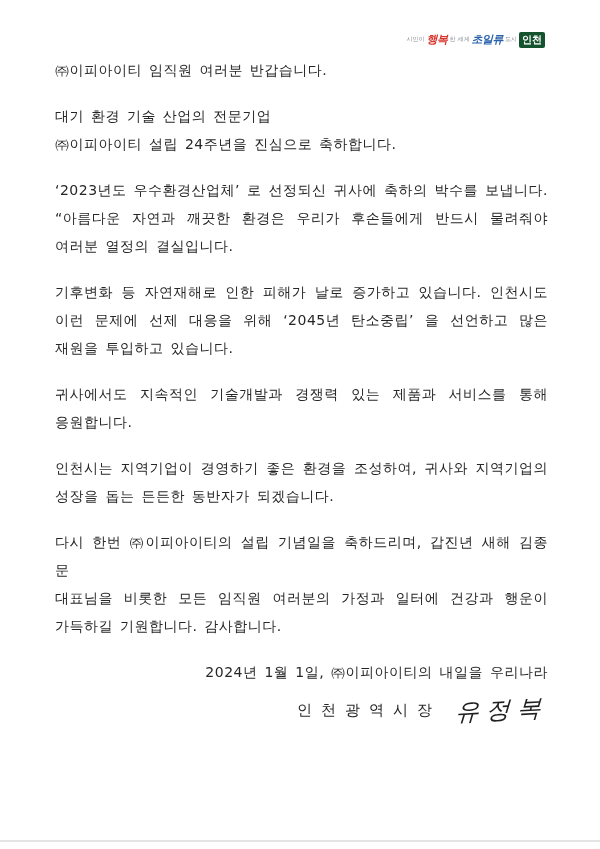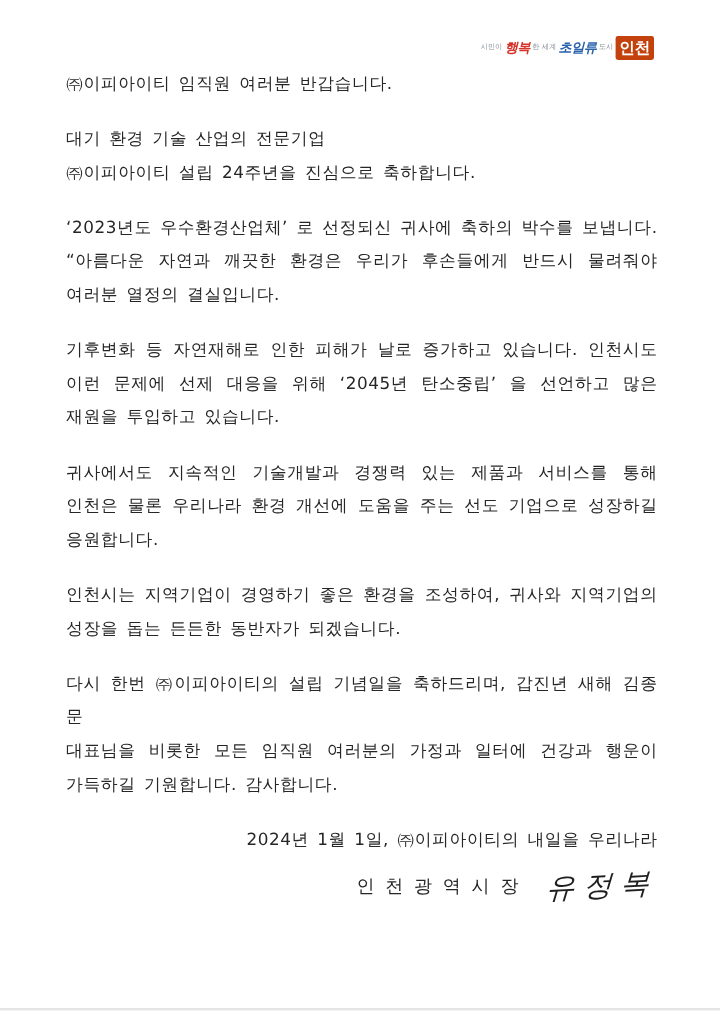--- a/index.html
+++ b/index.html
@@ -40,24 +40,24 @@
     letter-spacing: -0.5px;
   }
   .logo .lg-blue {
     font-size: 11px;
     font-weight: bold;
     font-style: italic;
     color: #2b62ac;
     letter-spacing: -0.5px;
   }
   .logo .lg-badge {
-    font-size: 13px;
+    font-size: 10px;
     font-weight: bold;
     color: #ffffff;
-    background: #c2410c;
+    background: #14532d;
     border-radius: 2px;
     padding: 1px 3px;
   }
   
   .letter {
     position: absolute;
     top: 56px;
     left: 55px;
     right: 52px;
   }
@@ -149,21 +149,20 @@
     </div>
 
     <div class="para">
       <div class="line fill">기후변화 등 자연재해로 인한 피해가 날로 증가하고 있습니다. 인천시도</div>
       <div class="line fill">이런 문제에 선제 대응을 위해 ‘2045년 탄소중립’ 을 선언하고 많은</div>
       <div class="line">재원을 투입하고 있습니다.</div>
     </div>
 
     <div class="para">
       <div class="line fill">귀사에서도 지속적인 기술개발과 경쟁력 있는 제품과 서비스를 통해</div>
-      <div class="line fill">인천은 물론 우리나라 환경 개선에 도움을 주는 선도 기업으로 성장하길</div>
       <div class="line">응원합니다.</div>
     </div>
 
     <div class="para">
       <div class="line fill">인천시는 지역기업이 경영하기 좋은 환경을 조성하여, 귀사와 지역기업의</div>
       <div class="line">성장을 돕는 든든한 동반자가 되겠습니다.</div>
     </div>
 
     <div class="para">
       <div class="line fill">다시 한번 ㈜이피아이티의 설립 기념일을 축하드리며, 갑진년 새해 김종문</div>

